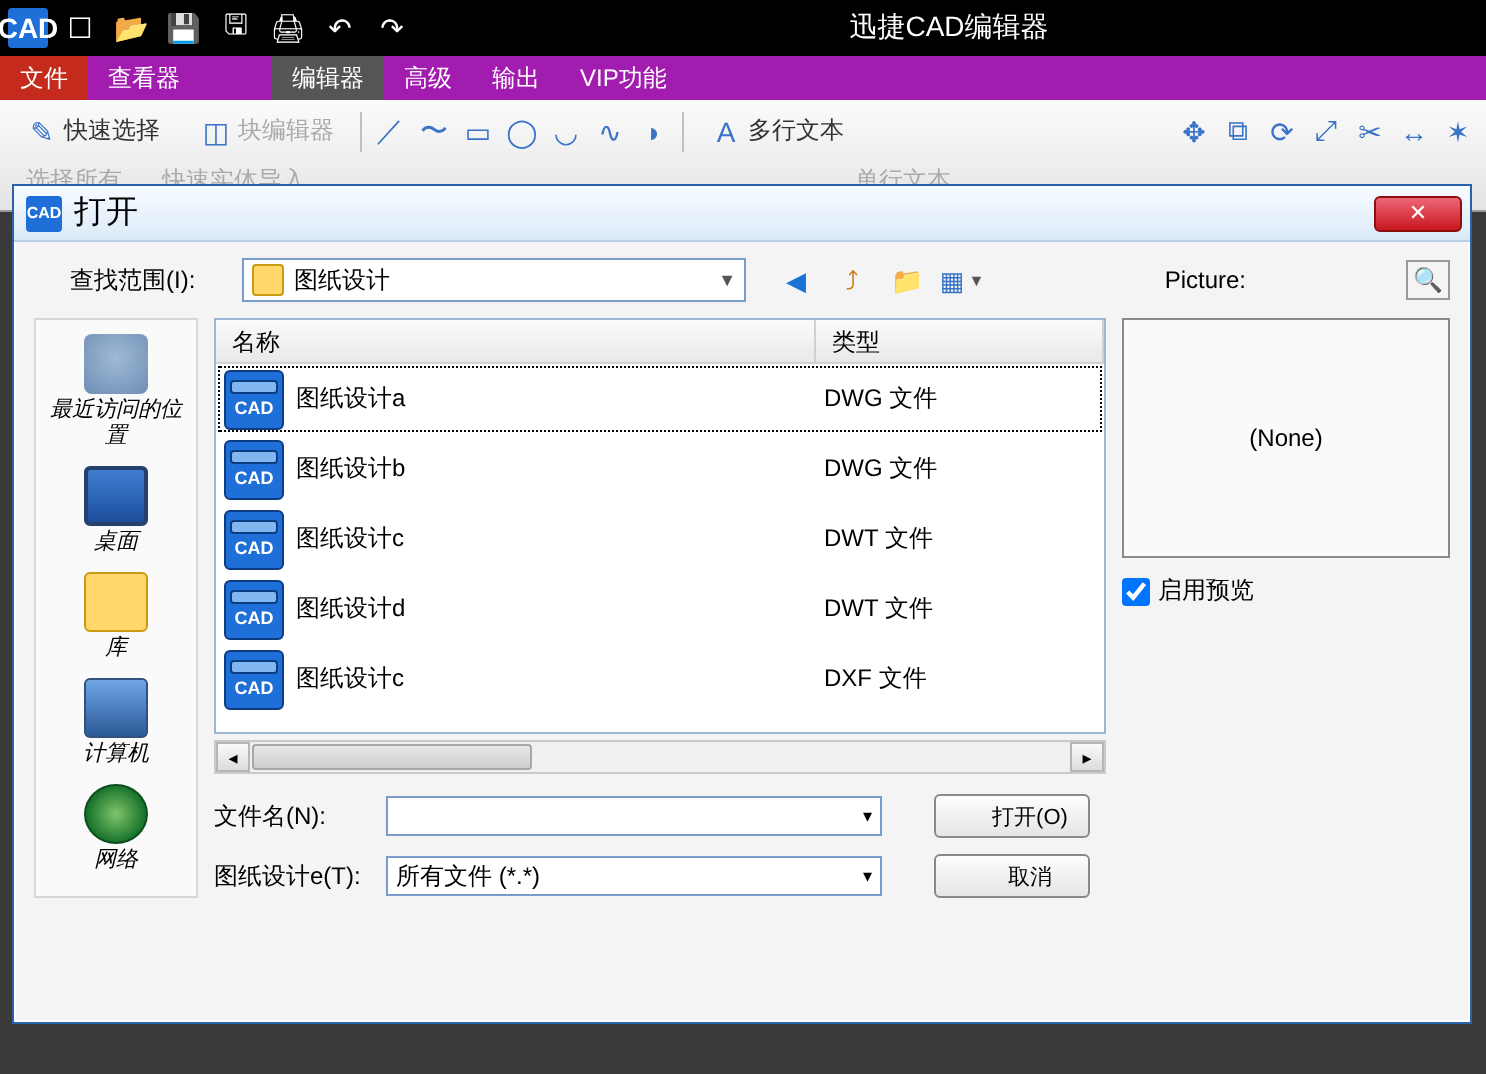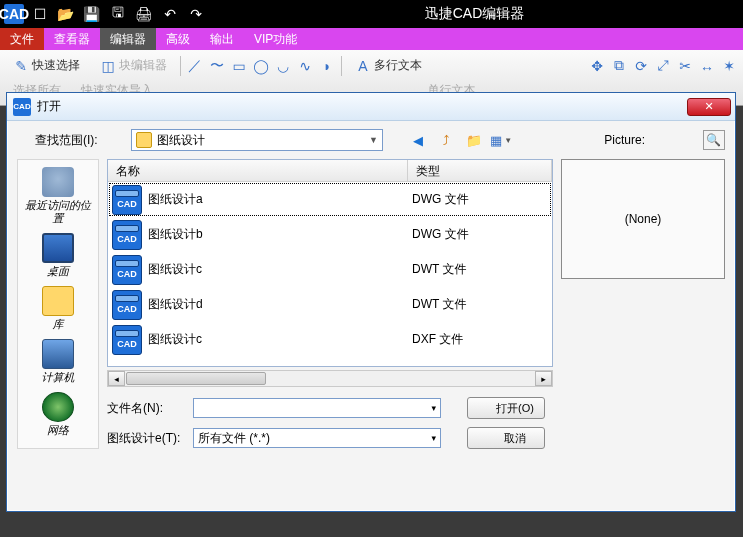--- a/index.html
+++ b/index.html
@@ -5,45 +5,45 @@
   * { box-sizing: border-box; margin:0; padding:0; }
   body { font-family: "Microsoft YaHei", "SimSun", Arial, sans-serif; font-size:12px; background:#3a3a3a; color:#000; width:743px; height:537px; overflow:hidden; position:relative; }
 
   
   .editor-title { height:28px; background:#000; color:#fff; display:flex; align-items:center; padding-left:4px;}
   .editor-title .quick { display:flex; gap:6px; align-items:center; }
   .editor-title .quick span { width:20px; height:20px; display:inline-flex; align-items:center; justify-content:center; font-size:14px; color:#fff;}
   .editor-title .apptitle { flex:1; text-align:center; font-size:14px; color:#fff; }
   .cad-logo { width:22px; height:22px; background:#1f6fd8; color:#fff; font-size:8px; font-weight:bold; display:inline-flex; align-items:center; justify-content:center; border-radius:2px;}
 
-  .menubar { height:22px; background:#d946ef; display:flex; color:#fff; font-size:12px; }
+  .menubar { height:22px; background:#a21caf; display:flex; color:#fff; font-size:12px; }
   .menubar .mi { padding:3px 10px; }
   .menubar .mi.file { background:#c42b1c; }
-  .menubar .mi.active { background:#555; }
+  .menubar .mi.active { background:#555;margin-left:36px; }
 
   .toolbar-area { height:56px; background:linear-gradient(#fbfbfb,#e4e4e4); border-bottom:1px solid #999; padding:4px 6px; display:flex; flex-direction:column; gap:2px;}
   .toolbar-area .row { display:flex; align-items:center; gap:6px; height:24px;}
   .toolbar-area .tb-btn { padding:2px 6px; color:#333; font-size:12px; display:flex; align-items:center; gap:3px; border:1px solid transparent; border-radius:3px;}
   .toolbar-area .tb-btn.dim { color:#aaa; }
   .toolbar-area .sep { width:1px; height:20px; background:#c0c0c0; }
   .toolbar-area .glyph { width:16px; height:16px; display:inline-flex; align-items:center; justify-content:center; font-size:14px; color:#3a73c8;}
   .toolbar-area .spacer { flex:1; }
 
   
   .dialog { position:absolute; left:6px; top:92px; width:730px; height:420px;
             background:#f4f4f4; border:1px solid #2b63a9; border-top:1px solid #2b63a9;
             box-shadow:0 0 0 1px #fff inset; }
   .dialog-titlebar { height:28px; background:linear-gradient(#f7fbff,#dceaf8); border-bottom:1px solid #b9cfe5; display:flex; align-items:center; padding:0 4px 0 6px;}
   .dialog-titlebar .dicon { width:18px; height:18px; background:#1f6fd8; color:#fff; font-size:8px; font-weight:bold; display:inline-flex; align-items:center; justify-content:center; border-radius:2px; margin-right:6px;}
-  .dialog-titlebar .dtitle { font-size:12px; color:#000;text-align:right; }
+  .dialog-titlebar .dtitle { font-size:16px; color:#000;text-align:right; }
   .dialog-titlebar .close { margin-left:auto; width:44px; height:18px; background:linear-gradient(#e67,#c8171e); border:1px solid #8a1010; border-radius:3px; color:#fff; font-size:11px; display:flex; align-items:center; justify-content:center; }
 
   .dialog-body { position:absolute; top:28px; bottom:0; left:0; right:0; padding:8px 10px; }
 
-  .lookin-row { display:flex; align-items:center; gap:16px; margin-bottom:8px; padding-left:18px;}
+  .lookin-row { display:flex; align-items:center; gap:6px; margin-bottom:8px; padding-left:18px;}
   .lookin-row label { min-width:80px; }
   .lookin-row .folder-sel { flex:0 0 252px; height:22px; border:1px solid #7a9ccb; display:flex; align-items:center; padding:0 4px; background:#fff; }
   .lookin-row .folder-sel .fic { width:16px; height:16px; background:#ffd76a; border:1px solid #c99a12; border-radius:2px; margin-right:5px; }
   .lookin-row .folder-sel .dd { margin-left:auto; font-size:9px; color:#555; }
   .lookin-tools { display:flex; gap:6px; margin-left:8px;}
   .lookin-tools .tool { width:22px; height:22px; display:flex; align-items:center; justify-content:center; font-size:13px; border:1px solid transparent; border-radius:3px; }
   .lookin-tools .tool.split{ padding-right:2px; }
   .lookin-tools .tool .dd{ font-size:8px; color:#555; margin-left:2px;}
   .lookin-spacer { flex:1; }
   .findbox { width:22px; height:20px; border:1px solid #999; display:flex; align-items:center; justify-content:center; }
@@ -178,21 +178,21 @@
         <span>图纸设计</span>
         <span class="dd">▼</span>
       </div>
       <div class="lookin-tools">
         <div class="tool" style="color:#1a72d4;">◀</div>
         <div class="tool" style="color:#d17b13;">⤴</div>
         <div class="tool" style="color:#c99a12;">📁</div>
         <div class="tool split" style="color:#3a73c8;">▦<span class="dd">▼</span></div>
       </div>
       <div class="lookin-spacer"></div>
-      <span style="margin-right:42px;">Picture:</span>
+      <span style="margin-right:74px;">Picture:</span>
       <div class="findbox">🔍</div>
     </div>
 
     <div class="middle">
 
       <div class="places">
         <div class="place">
           <div class="pic ic-recent"></div>
           <div class="plabel">最近访问的位置</div>
         </div>
@@ -281,17 +281,21 @@
               </div>
             <button class="winbtn">取消</button>
           </div>
         </div>
       </div>
 
       <div class="preview-col">
         <div class="preview-box">
           <span>(None)</span>
         </div>
+        <label class="chk">
+          <input type="checkbox" checked="" style="">
+          <span>启用预览</span>
+        </label>
       </div>
     </div>
 
   </div>
 </div>
 
 </body></html>

